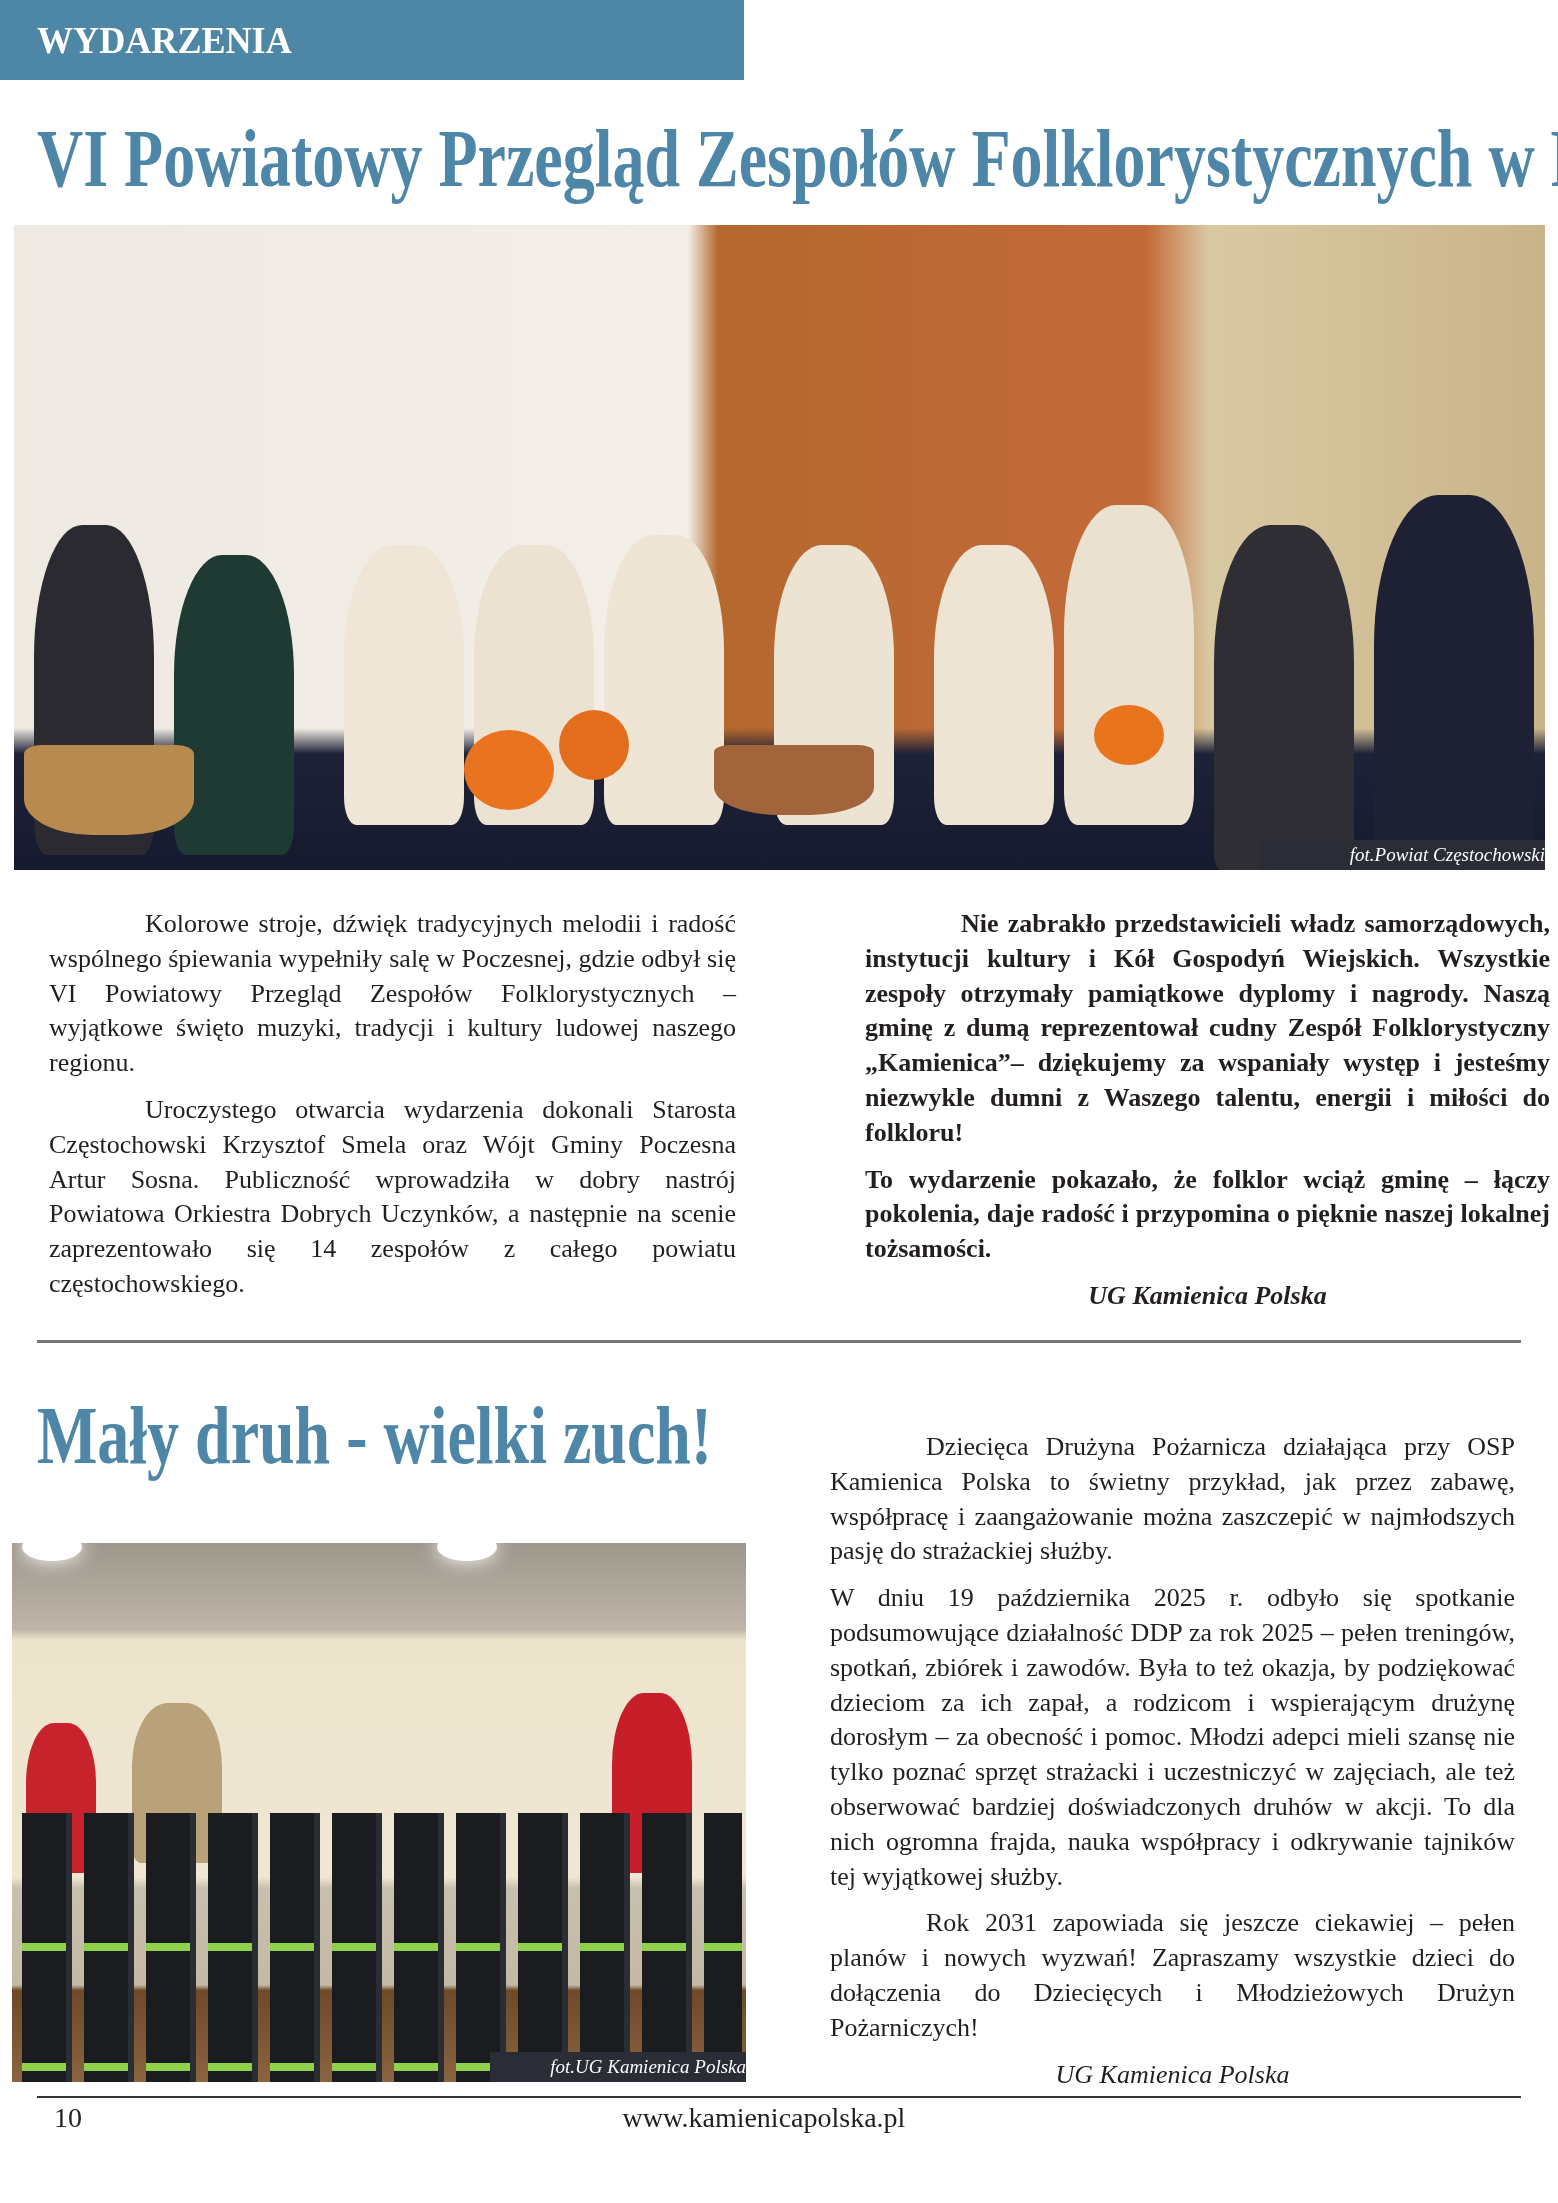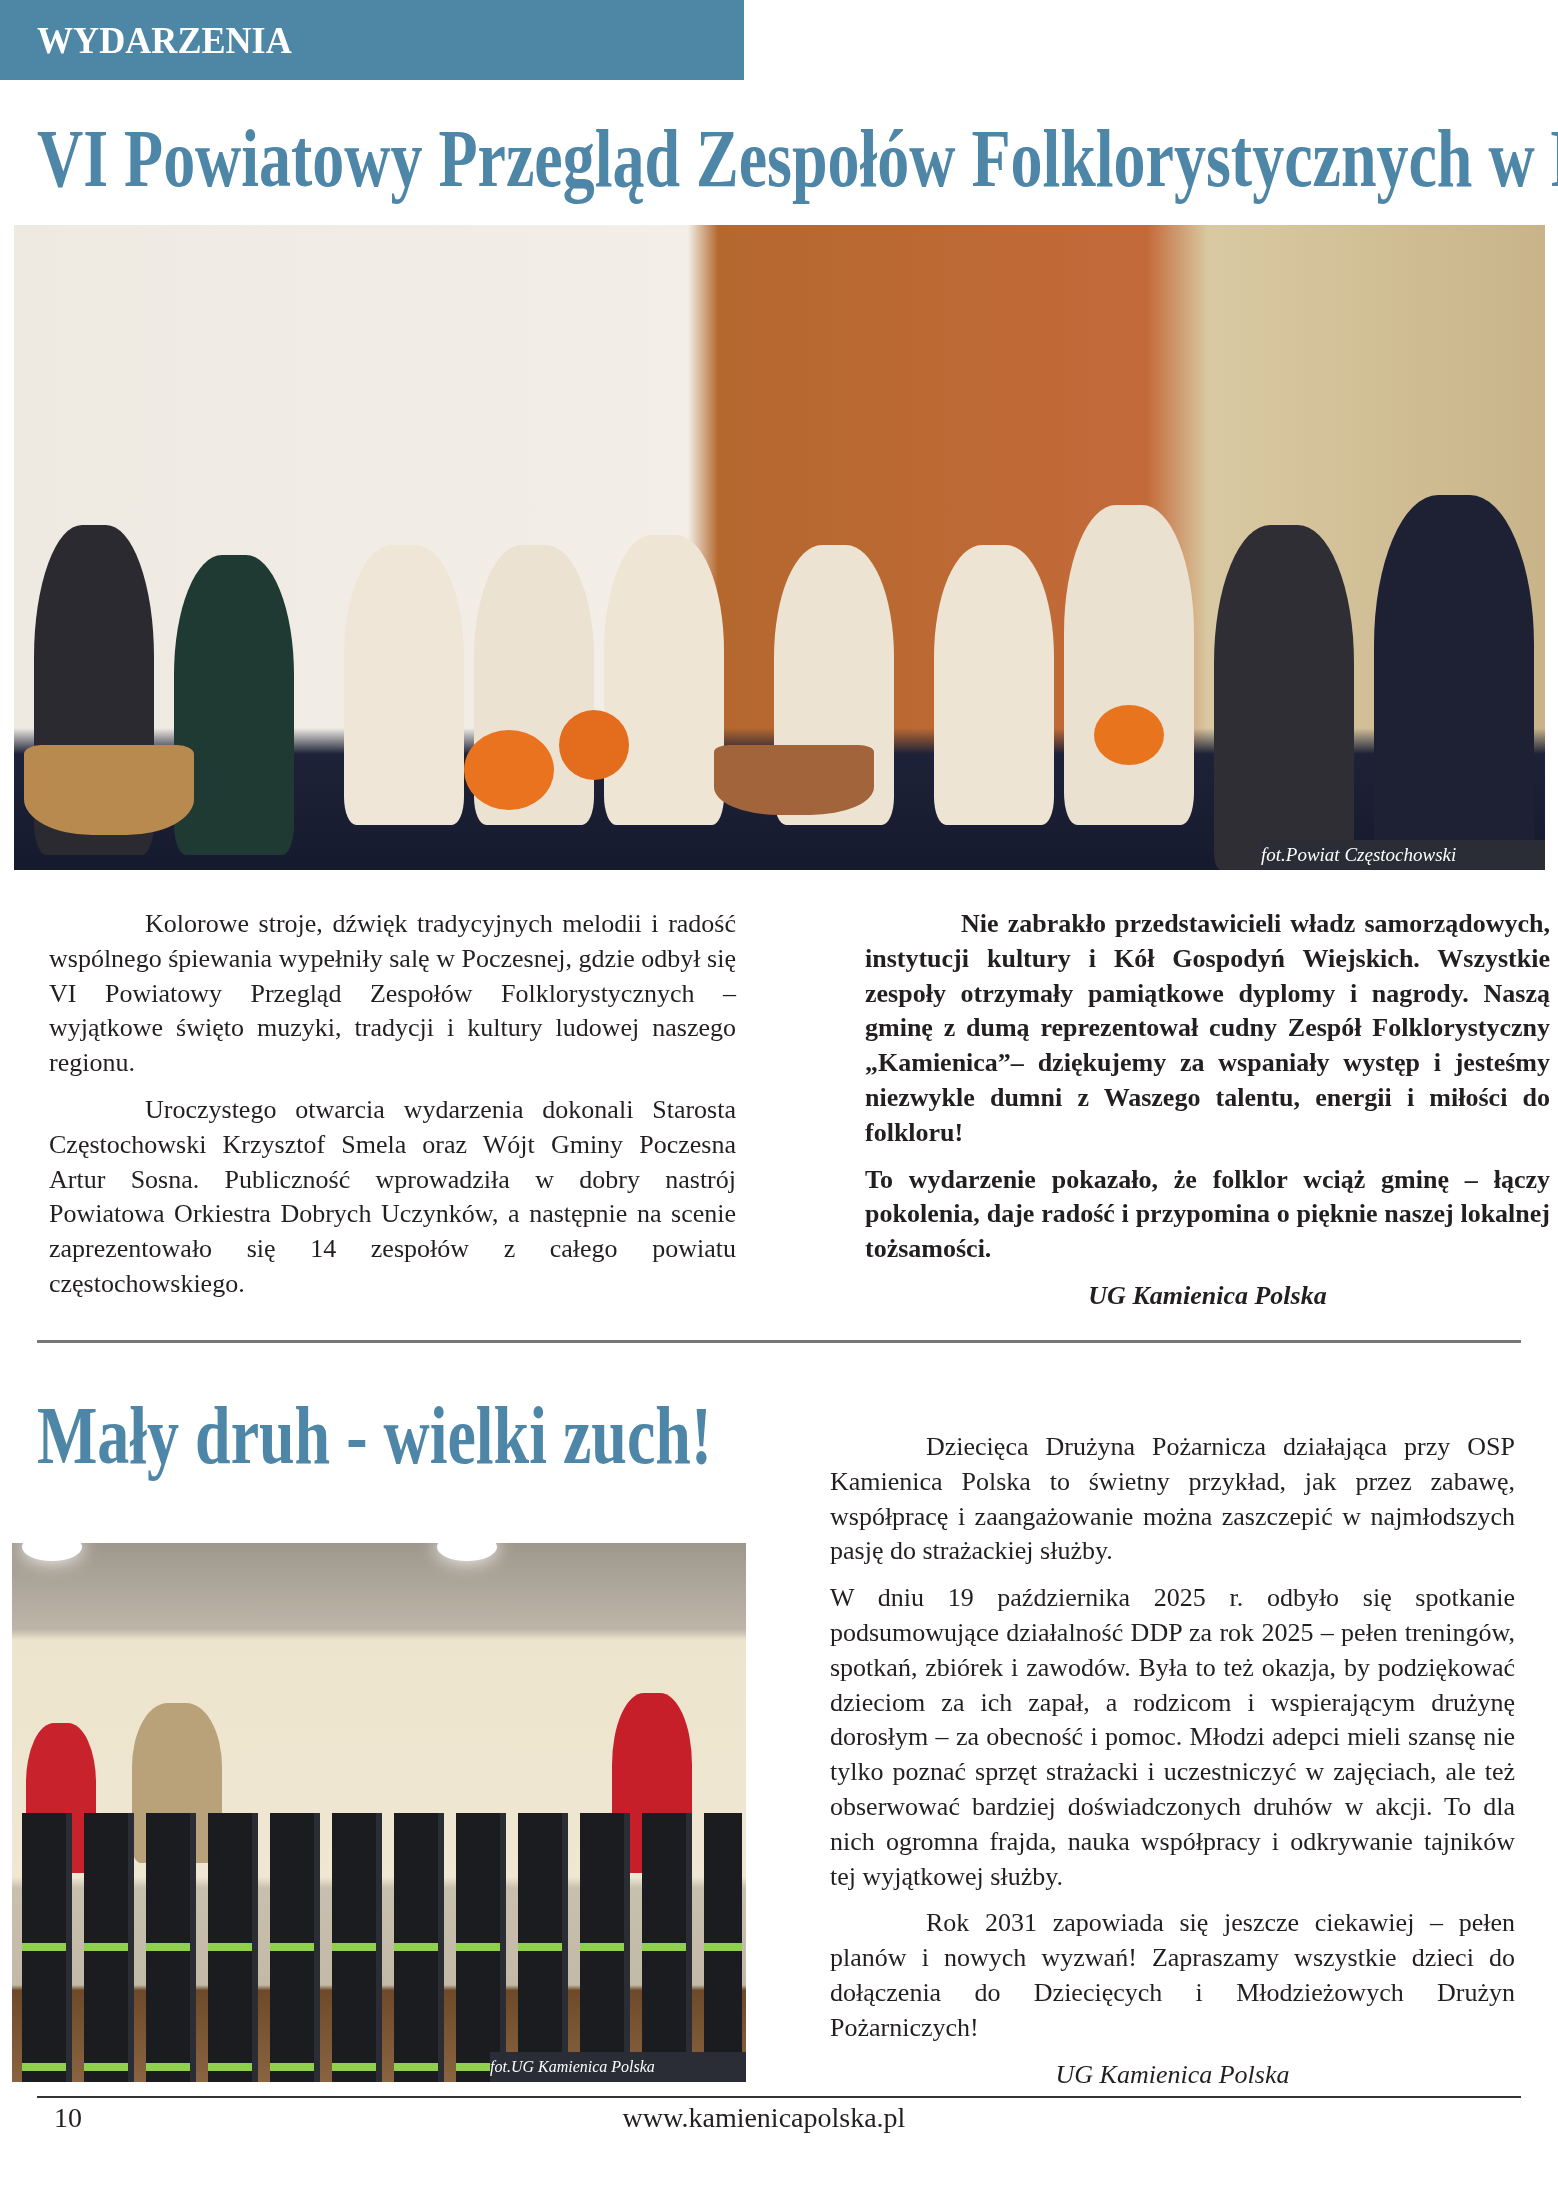--- a/index.html
+++ b/index.html
@@ -13,23 +13,23 @@
   #title1 { top:118px; transform:scaleX(0.78); }
   #title2 { top:1395px; transform:scaleX(0.78); }
   .photo { position:absolute; overflow:hidden; }
   #photo1 { left:14px; top:225px; width:1531px; height:645px;
     background:
       linear-gradient(180deg, rgba(0,0,0,0) 0%, rgba(0,0,0,0) 78%, #1e2238 82%, #151a2e 100%),
       linear-gradient(90deg, #eee9e1 0%, #f3efe8 44%, #b4682e 46%, #c46a3a 74%, #d9c9a2 78%, #c9b48a 100%); }
   #photo2 { left:12px; top:1543px; width:734px; height:539px;
     background: linear-gradient(180deg, #9e978c 0%, #bdb5a8 16%, #ece4cc 18%, #efe7d2 62%, #c8c0ae 64%, #c2baa6 82%, #6e4a2a 83%, #8a6440 100%); }
   .caption { position:absolute; background:#2a2d36; color:#fff; font-style:italic;
-         font-size:19px; text-align:left; box-sizing:border-box; padding-right:8px; line-height:30px; }
+         font-size:19px; text-align:right; box-sizing:border-box; line-height:30px; }
   #cap1 { right:0; bottom:0; width:284px; height:30px; }
-  #cap2 { right:0; bottom:0; width:256px; height:30px; font-size:16px; }
+  #cap2 { right:0; bottom:0; width:256px; height:30px; font-size:19px; }
   .col { position:absolute; font-size:26px; line-height:34.8px; text-align:justify; }
   .col p { margin:12px; }
   .indent { text-indent:96px; }
   .author { text-align:center; font-style:italic; }
   #a1-left { left:37px; top:895px; width:711px; }
   #a1-right { left:853px; top:895px; width:709px;font-weight:bold; }
   #a2-right { left:818px; top:1418px; width:709px; }
   .rule { position:absolute; left:37px; width:1484px; height:3px; }
   #sep { top:1340px; background:#77777a; }
   #footrule { top:2096px; background:#333; height:2px; }

